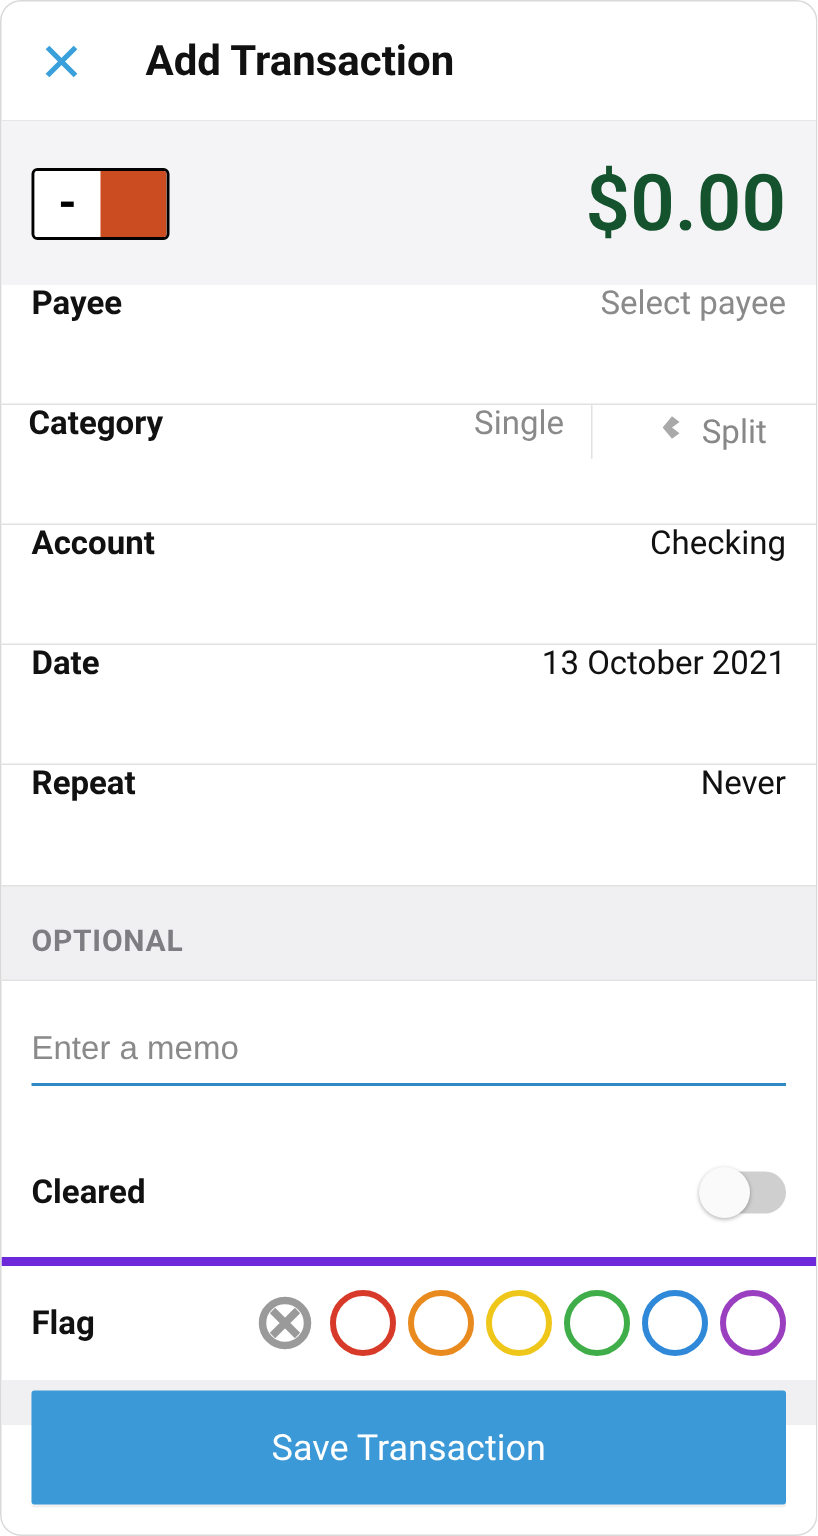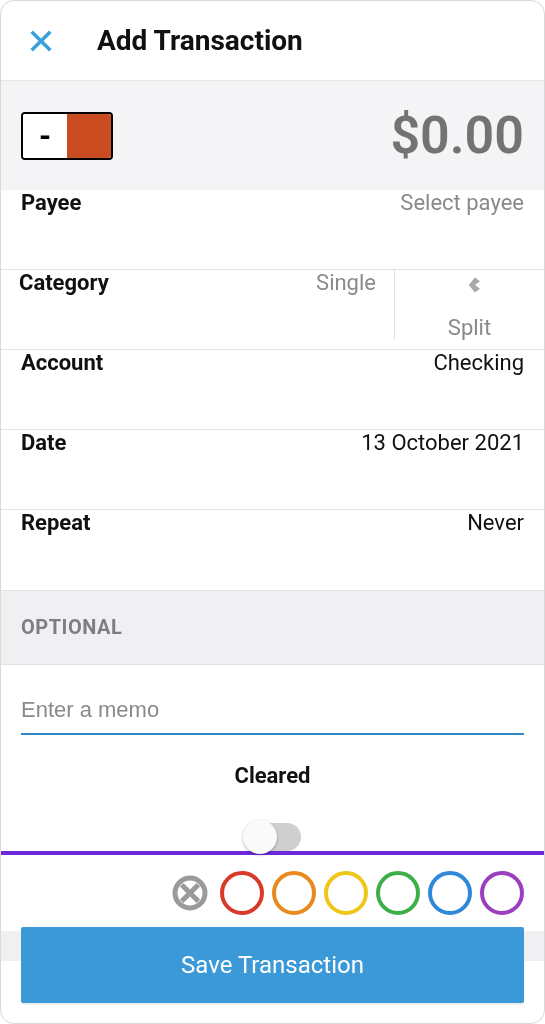--- a/index.html
+++ b/index.html
@@ -7,36 +7,36 @@
   .screen { width: 545px; height: 1024px; position: relative; border: 1px solid #d9d9d9; border-radius: 14px; overflow: hidden; display: flex; flex-direction: column; }
   .header { height: 80px; display: flex; align-items: center; padding: 0 18px; gap: 34px; border-bottom: 1px solid #e6e6e6; }
   .close-x { width: 44px; height: 44px; color: #2a9fd6; display: flex; align-items: center; justify-content: center; }
   .close-x svg { width: 28px; height: 28px; stroke: #39a0db; stroke-width: 3; }
   .title { font-size: 28px; font-weight: 700; color: #111; }
   .amount-bar { background: #f4f4f7; padding: 24px 20px; display: flex; align-items: center; justify-content: space-between; }
   .sign-toggle { width: 92px; height: 48px; border: 2px solid #000; border-radius: 4px; display: flex; overflow: hidden; background: #fff; }
   .sign-toggle .half { flex: 1; display: flex; align-items: center; justify-content: center; font-size: 30px; font-weight: 800; }
   .sign-toggle .minus { background: #fff; color: #000; }
   .sign-toggle .plus { background: #cc4c21; }
-  .amount { color: #737373; font-size: 52px; font-weight: 600; }
+  .amount { color: #14532d; font-size: 52px; font-weight: 600; }
   .rows { background: #fff; }
   .row { display: flex; align-items: flex-start; justify-content: space-between; padding: 0 20px; height: 80px; border-bottom: 1px solid #e2e2e2; }
   .row.nobottom { border-bottom: none; }
   .row .label { font-size: 22px; font-weight: 700; color: #111; }
   .row .value { font-size: 22px; color: #111; }
   .row .value.placeholder { color: #8a8a8a; }
   .row.category-row { display: flex; padding: 0; height: 80px; border-bottom: 1px solid #e2e2e2; }
   .row.category-row .cat-left { flex: 1; display: flex; align-items: center; justify-content: space-between; padding: 0 18px; }
-  .row.category-row .cat-right { width: 150px; border-left: 1px solid #e2e2e2; display: flex; align-items: center; justify-content: center; gap: 10px; color: #888; font-size: 22px; flex-direction: column; }
+  .row.category-row .cat-right { width: 150px; border-left: 1px solid #e2e2e2; display: flex; align-items: center; justify-content: center; gap: 10px; color: #888; font-size: 22px; }
   .row.category-row .cat-right svg { width: 30px; height: 30px; fill: #a9a9a9; }
-  .section-header { background: #f0f0f3; color: #7d7d82; font-size: 20px; font-weight: 700; letter-spacing: 0.5px; padding: 24px 20px 25px; border-top: 1px solid #e2e2e2; border-bottom: 1px solid #e2e2e2; }
+  .section-header { background: #f0f0f3; color: #7d7d82; font-size: 20px; font-weight: 700; letter-spacing: 0.5px; padding: 24px 20px 14px; border-top: 1px solid #e2e2e2; border-bottom: 1px solid #e2e2e2; }
   .memo-wrap { padding: 24px 20px 8px; }
   .memo-input { width: 100%; border: none; border-bottom: 2px solid #2f89c4; font-size: 22px; padding: 8px 0 10px; color: #333; outline: none; background: transparent; }
   .memo-input::placeholder { color: #8a8a8a; }
-  .cleared-row { display: flex; align-items: center; justify-content: space-between; padding: 0 20px; height: 92px; border-bottom: 4px solid #6d28d9; margin-top: 20px; flex-direction: column; }
+  .cleared-row { display: flex; align-items: center; justify-content: space-between; padding: 0 20px; height: 92px; border-bottom: 6px solid #6d28d9; margin-top: 20px; }
   .cleared-row .label { font-size: 22px; font-weight: 700; color: #111; }
   .switch { width: 56px; height: 28px; background: #cfcfcf; border-radius: 14px; position: relative; }
   .switch .knob { position: absolute; left: -2px; top: -3px; width: 34px; height: 34px; background: #fafafa; border-radius: 50%; box-shadow: 0 1px 3px rgba(0,0,0,0.3); }
   .flag-row { display: flex; align-items: center; padding: 0 20px; height: 76px; position: relative; }
   .flag-row .label { font-size: 22px; font-weight: 700; color: #111; width: 120px; }
   .flag-colors { display: flex; gap: 8px; align-items: center; flex: 1; justify-content: flex-end; }
   .flag-none { width: 44px; height: 44px; display:flex; align-items:center; justify-content:center; }
   .flag-none svg { width: 40px; height: 40px; }
   .flag-circle { width: 44px; height: 44px; border-radius: 50%; border-width: 4px; border-style: solid; background: transparent; }
   .save-bar { position: absolute; left: 20px; right: 20px; bottom: 20px; height: 76px; background: #3b99d8; color: #fff; display: flex; align-items: center; justify-content: center; font-size: 24px; border-radius: 2px; box-shadow: 0 2px 0 rgba(0,0,0,0.06); }
@@ -108,20 +108,21 @@
   </div>
 
   <div class="cleared-row">
     <div class="label">Cleared</div>
     <div class="switch">
       <div class="knob"></div>
     </div>
   </div>
 
   <div class="flag-row">
+    <div class="label">Flag</div>
     <div class="flag-colors">
       <div class="flag-none">
         <svg viewBox="0 0 24 24" fill="none">
           <circle cx="12" cy="12" r="9" stroke="#9a9a9a" stroke-width="3"></circle>
           <path d="M7 7 L17 17 M17 7 L7 17" stroke="#9a9a9a" stroke-width="3"></path>
         </svg>
       </div>
       <div class="flag-circle" style="border-color:#d83a2a"></div>
       <div class="flag-circle" style="border-color:#e98a1e"></div>
       <div class="flag-circle" style="border-color:#efc71b"></div>

